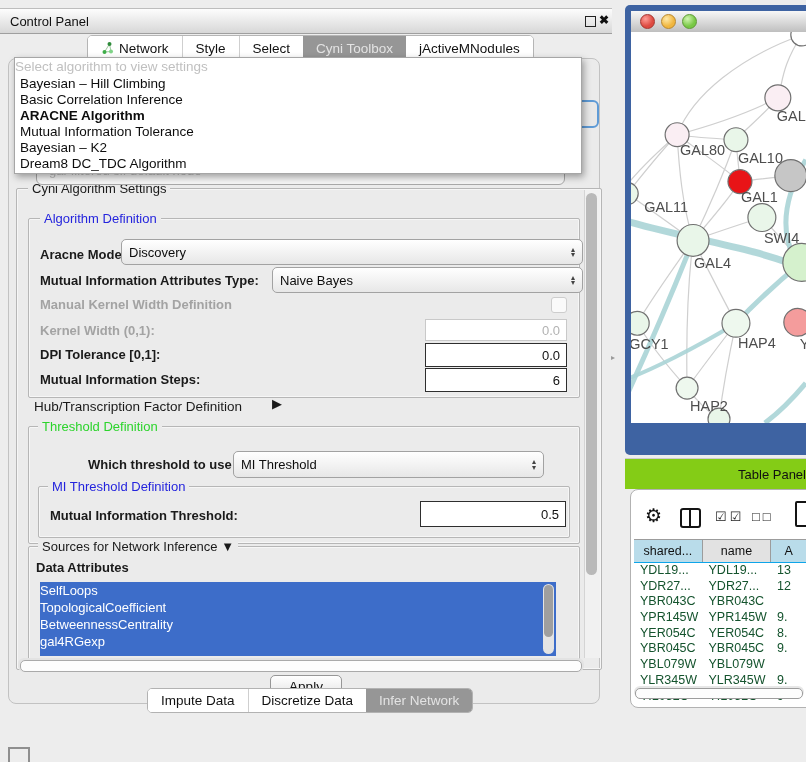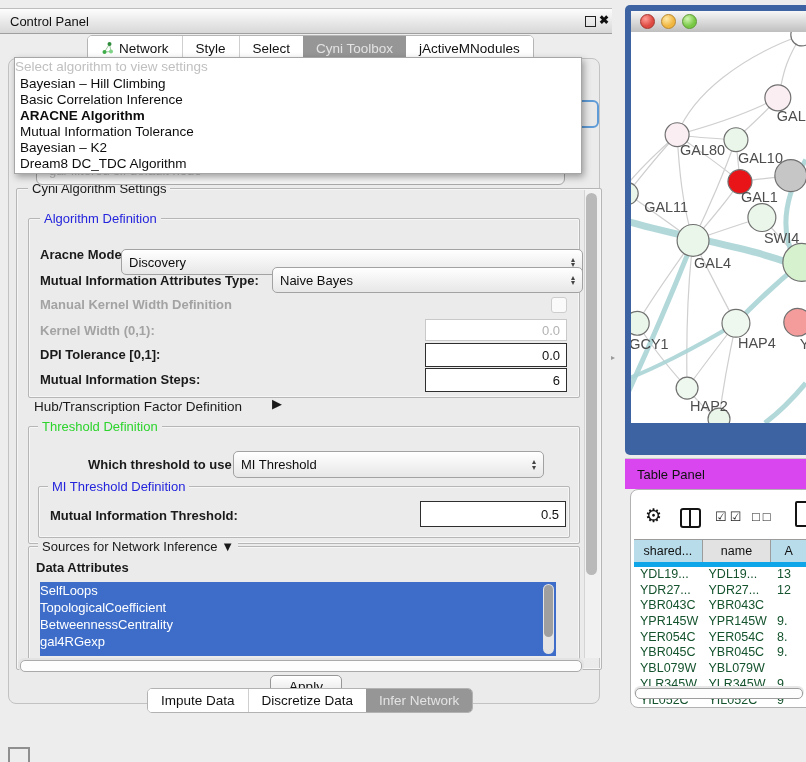--- a/index.html
+++ b/index.html
@@ -85,35 +85,35 @@
   #net-window{left:625px;top:5px;width:181px;height:450px;background:#3e63a2;border-radius:5px 0 0 5px;}
   #net-titlebar{left:631px;top:11px;width:175px;height:21px;background:linear-gradient(#f7f7f7,#bfbfbf);
     display:flex;align-items:center;border-bottom:1px solid #9a9a9a;}
   .light{width:13px;height:13px;border-radius:50%;margin-left:6px;}
   #light-red{background:radial-gradient(circle at 35% 30%,#ff9d96,#dd4a41 60%);border:1px solid #a4352e;margin-left:9px;}
   #light-yellow{background:radial-gradient(circle at 35% 30%,#ffe9a8,#f0b63f 60%);border:1px solid #b8872c;}
   #light-green{background:radial-gradient(circle at 35% 30%,#d2f5b2,#78c845 60%);border:1px solid #5c9a33;}
   #net-canvas{left:631px;top:32px;width:175px;height:391px;background:#fff;overflow:hidden;}
 
   
-  #tp-header{left:625px;top:458px;width:181px;height:30px;background:#d946ef;border-top:1px solid #cccccc;
-    display:flex;align-items:center;}
+  #tp-header{left:625px;top:458px;width:181px;height:30px;background:#84cc16;border-top:1px solid #cccccc;
+    display:flex;align-items:center;justify-content:flex-end;}
   #tp-title{font-size:13px;margin-left:12px;color:#111;}
   #tp-box{left:630px;top:489px;width:176px;height:217px;background:#fff;border:1px solid #b2b2b2;
     border-radius:8px 0 0 8px;overflow:hidden;}
   .tp-abs{position:absolute;}
   #gear-ic{left:14px;top:14px;font-size:19px;color:#111;}
   #col-ic{left:49px;top:18px;width:17px;height:16px;border:2.5px solid #141414;border-radius:3px;}
   #col-ic div{position:absolute;left:6.5px;top:0;width:2.5px;height:16px;background:#141414;}
   #chk-pair{left:84px;top:19px;font-size:13px;letter-spacing:3px;color:#222;}
   #box-pair{left:121px;top:19px;font-size:13px;letter-spacing:3px;color:#222;}
   #doc-ic{left:164px;top:11px;width:16px;height:22px;border:2.5px solid #141414;border-radius:2px;background:#fff;}
 
   #tp-table{left:3px;top:49px;width:173px;}
-  .hdr-row{display:flex;height:22px;border-top:1px solid #9c9c9c;border-bottom:5px solid #0ea5e9;}
+  .hdr-row{display:flex;height:22px;border-top:1px solid #9c9c9c;border-bottom:1px solid #0ea5e9;}
   .hdr-cell{box-sizing:border-box;border-right:1px solid #9c9c9c;font-size:12.5px;display:flex;
     align-items:center;justify-content:center;background:#e2e2e2;color:#111;}
   .hdr-cell.hl{background:#b9dcea;}
   .c0{width:77px;} .c1{width:77px;} .c2{width:40px;}
   .trow{display:flex;height:15.7px;font-size:12.5px;}
   .tcell{box-sizing:border-box;padding-left:6px;white-space:nowrap;overflow:hidden;color:#14532d;}
   #tp-hscroll-track{left:3px;top:196px;width:170px;height:12px;background:#e7e7e7;border-radius:6px;}
   #tp-hscroll-thumb{left:4px;top:198px;width:166px;height:9px;background:#fdfdfd;border:1px solid #9d9d9d;border-radius:5px;}
 
   svg text{font-family:"Liberation Sans",sans-serif;}
@@ -174,21 +174,21 @@
   </div>
   <div class="abs" id="bg-spinner"></div>
 
   <div class="abs grp" style="left:16px;top:188px;width:584px;height:480px;"></div>
   <span class="abs grp-label" style="left:28px;top:181px;">Cyni Algorithm Settings</span>
 
   <div class="abs grp" style="left:28px;top:218px;width:550px;height:178px;"></div>
   <span class="abs grp-label blue" style="left:40px;top:211px;">Algorithm Definition</span>
 
   <span class="abs lbl b" style="left:40px;top:247px;">Aracne Mode:</span>
-  <div class="abs combo" style="left:121px;top:249px;width:446px;height:24px;">
+  <div class="abs combo" style="left:121px;top:239px;width:446px;height:24px;">
     <span>Discovery</span>
     <span class="spin">
       <span>▴</span>
         <span>▾</span>
     </span>
   </div>
 
   <span class="abs lbl b" style="left:40px;top:273px;">Mutual Information Attributes Type:</span>
   <div class="abs combo" style="left:272px;top:267px;width:295px;height:24px;">
     <span>Naive Bayes</span>

